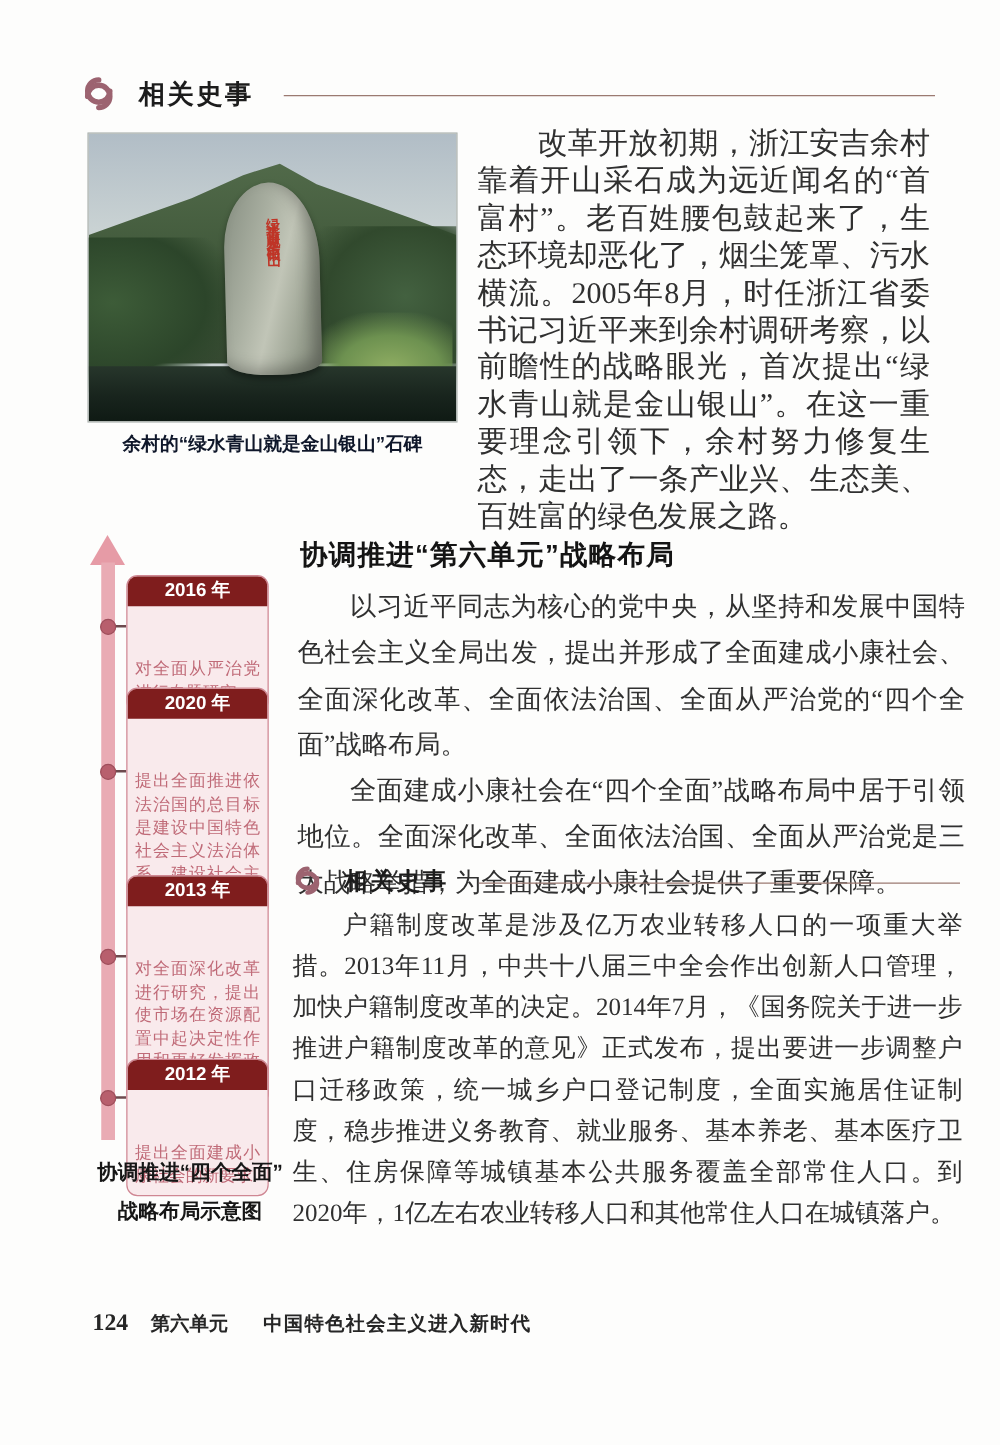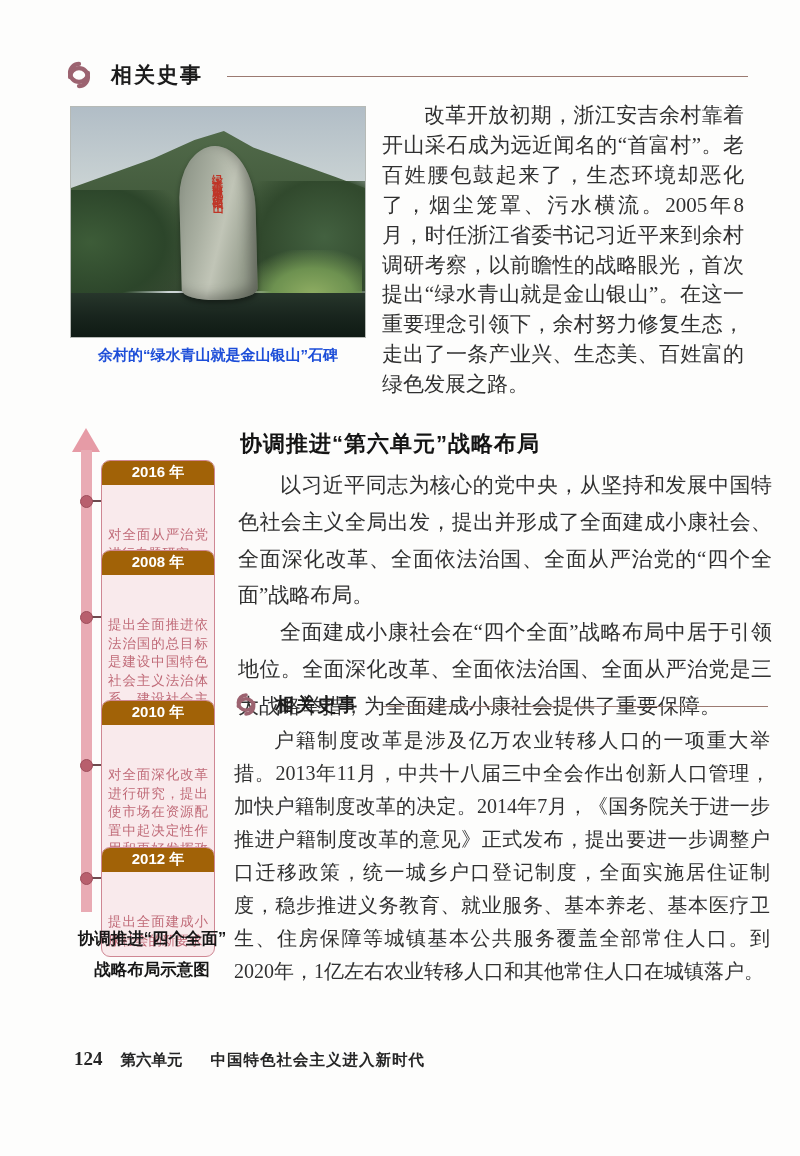--- a/index.html
+++ b/index.html
@@ -19,38 +19,38 @@
   
   .photo{position:absolute;left:70px;top:106px;width:296px;height:232px;background:#cdd5d6;border:1px solid #b6bab6;box-sizing:border-box;overflow:hidden;}
   .ph-sky{position:absolute;left:0;top:0;right:0;height:55%;background:linear-gradient(180deg,#b1bdc6 0%,#c9d2d3 60%,#dde1da 100%);}
   .ph-mountain{position:absolute;left:0;top:0;width:100%;height:80%;background:linear-gradient(180deg,#566f4e 0%,#41593b 55%,#344830 100%);clip-path:polygon(0 44%,14% 36%,28% 28%,42% 18%,52% 13%,62% 22%,76% 30%,90% 38%,100% 44%,100% 100%,0 100%);}
   .ph-bush-left{position:absolute;left:-9%;top:36%;width:48%;height:54%;background:radial-gradient(ellipse at 32% 42%,#3d5c38 0%,#2c452a 55%,rgba(44,69,42,0) 76%);}
   .ph-bush-right{position:absolute;right:-7%;top:32%;width:50%;height:58%;background:radial-gradient(ellipse at 58% 42%,#436140 0%,#31492d 52%,rgba(49,73,45,0) 76%);}
   .ph-bright{position:absolute;right:1%;bottom:4%;width:40%;height:34%;background:radial-gradient(ellipse at 58% 58%,#90ae63 0%,#6d9150 42%,rgba(109,145,80,0) 75%);}
   .ph-water{position:absolute;left:0;bottom:0;width:100%;height:19%;background:linear-gradient(180deg,#27362b 0%,#18241d 55%,#0f1a14 100%);}
   .ph-stone{position:absolute;left:50%;bottom:16%;transform:translateX(-50%) rotate(-1.5deg);width:76px;height:154px;background:linear-gradient(105deg,#858d80 0%,#a9af a1 35%,#c1c5b7 55%,#99a090 80%,#838a7b 100%);background:linear-gradient(105deg,#858d80 0%,#a9afa1 35%,#c1c5b7 55%,#99a090 80%,#838a7b 100%);border-radius:48% 52% 42% 46% / 34% 42% 7% 7%;box-shadow:inset -7px -5px 12px rgba(0,0,0,.28),0 3px 5px rgba(0,0,0,.4);}
   .ph-stone-text{position:absolute;left:50%;top:20px;transform:translateX(-50%);writing-mode:vertical-rl;height:112px;font-size:11px;line-height:15px;letter-spacing:3px;color:#bf3527;font-weight:bold;font-family:"Liberation Serif",serif;}
-  .photo-caption{position:absolute;left:66px;top:346px;width:304px;text-align:center;font-weight:bold;font-size:15px;color:#1d4ed8;}
+  .photo-caption{position:absolute;left:66px;top:346px;width:304px;text-align:center;font-weight:bold;font-size:15px;color:#0f172a;}
 
   
   .para{text-align:justify;color:#303030;font-family:"Liberation Serif",serif;}
   .para p{margin:0;text-indent:2em;}
-  #p-top{position:absolute;left:382px;top:101px;width:362px;font-size:21px;line-height:29.9px;}
+  #p-top{position:absolute;left:382px;top:101px;width:362px;font-size:24px;line-height:29.9px;}
   #main-heading{position:absolute;left:240px;top:429px;font-size:22px;font-weight:bold;color:#141414;letter-spacing:1px;}
   #p-main{position:absolute;left:238px;top:467px;width:534px;font-size:21px;line-height:36.8px;}
   #p-rs2{position:absolute;left:234px;top:724px;width:536px;font-size:20px;line-height:33px;}
 
   
   .timeline{position:absolute;left:70px;top:428px;width:160px;height:560px;}
   .tl-arrowhead{position:absolute;left:2px;top:0;width:0;height:0;border-left:14px solid transparent;border-right:14px solid transparent;border-bottom:24px solid #e69ba6;}
   .tl-shaft{position:absolute;left:10.5px;top:22px;width:11px;height:462px;background:#e9abb4;}
   .tl-dot{position:absolute;left:9.5px;width:13px;height:13px;border-radius:50%;background:#b85f6d;border:1px solid #9e4e5b;box-sizing:border-box;}
   .tl-conn{position:absolute;left:17px;width:14px;height:2px;background:#6d4a4e;}
   .tl-card{position:absolute;left:31px;width:114px;border:1.5px solid #cf8793;border-radius:9px;overflow:hidden;background:#f9eaec;box-sizing:border-box;}
-  .tl-card-year{background:#a16207;color:#ffffff;text-align:center;font-size:15px;font-weight:bold;padding:2px 0 3px;}
+  .tl-card-year{background:#7f1d1d;color:#ffffff;text-align:center;font-size:15px;font-weight:bold;padding:2px 0 3px;}
   .tl-card-text{padding:5px 6px 6px;font-size:13.5px;line-height:18.5px;color:#c06b78;text-align:justify;margin-top:36px;}
   #tl-card-0{top:32px;}  #tl-dot-0{top:67px;}  #tl-conn-0{top:72px;}
   #tl-card-1{top:122px;} #tl-dot-1{top:183px;} #tl-conn-1{top:188px;}
   #tl-card-2{top:272px;} #tl-dot-2{top:331px;} #tl-conn-2{top:336px;}
   #tl-card-3{top:419px;} #tl-dot-3{top:444px;} #tl-conn-3{top:449px;}
   .tl-caption{position:absolute;left:64px;top:923px;width:176px;text-align:center;font-size:16.5px;font-weight:bold;color:#161616;line-height:31px;}
 
   
   .footer{position:absolute;left:74px;top:1048px;display:flex;align-items:baseline;color:#262626;}
   .footer .pg-num{font-size:19px;font-weight:bold;font-family:"Liberation Serif",serif;}
@@ -104,28 +104,28 @@
     <div class="tl-conn" id="tl-conn-0"></div>
     <div class="tl-dot" id="tl-dot-0"></div>
     <div class="tl-card" id="tl-card-0">
       <div class="tl-card-year">2016 年</div>
       <div class="tl-card-text">对全面从严治党进行专题研究</div>
     </div>
 
     <div class="tl-conn" id="tl-conn-1"></div>
     <div class="tl-dot" id="tl-dot-1"></div>
     <div class="tl-card" id="tl-card-1">
-      <div class="tl-card-year">2008 年</div>
+      <div class="tl-card-year">2020 年</div>
       <div class="tl-card-text">提出全面推进依法治国的总目标是建设中国特色社会主义法治体系，建设社会主义法治国家</div>
     </div>
 
     <div class="tl-conn" id="tl-conn-2"></div>
     <div class="tl-dot" id="tl-dot-2"></div>
     <div class="tl-card" id="tl-card-2">
-      <div class="tl-card-year">2010 年</div>
+      <div class="tl-card-year">2013 年</div>
       <div class="tl-card-text">对全面深化改革进行研究，提出使市场在资源配置中起决定性作用和更好发挥政府作用</div>
     </div>
 
     <div class="tl-conn" id="tl-conn-3"></div>
     <div class="tl-dot" id="tl-dot-3"></div>
     <div class="tl-card" id="tl-card-3">
       <div class="tl-card-year">2012 年</div>
       <div class="tl-card-text">提出全面建成小康社会的新要求</div>
     </div>
   </div>

